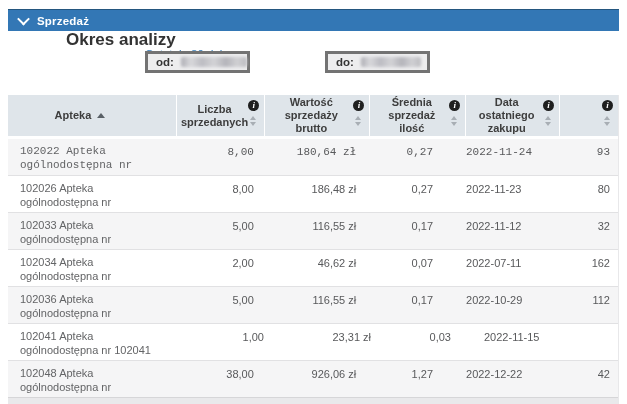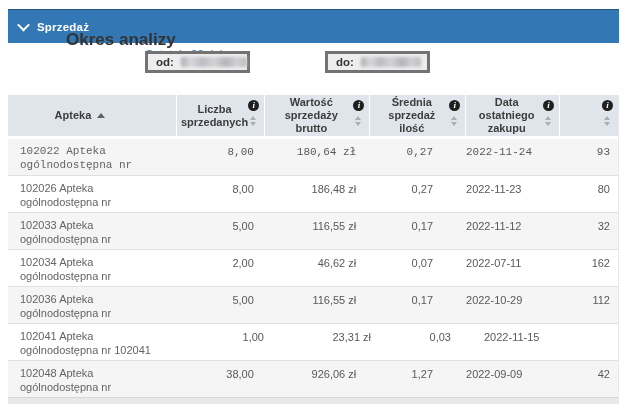--- a/index.html
+++ b/index.html
@@ -1,20 +1,20 @@
 <!DOCTYPE html>
 <html><head>
 <meta charset="utf-8">
 <style>
   html,body{margin:0;padding:0;background:#fff;}
   .page{position:relative;width:627px;height:404px;background:#fff;overflow:hidden;
         font-family:"Liberation Sans",sans-serif;-webkit-font-smoothing:antialiased;}
 
   
-  .panel-bar{position:absolute;left:8px;top:9px;width:611px;height:34px;background:#3377b5;
+  .panel-bar{position:absolute;left:8px;top:9px;width:611px;height:22px;background:#3377b5;
              border-top:1px solid #24567f;display:flex;align-items:center;box-sizing:border-box;
              padding-left:11px;cursor:pointer;}
   .chev{width:7px;height:7px;border-right:2px solid #fff;border-bottom:2px solid #fff;
         transform:rotate(45deg) translate(-1px,-1px);margin-right:9px;flex:0 0 auto;}
   .panel-title{color:#fff;font-size:11.5px;font-weight:bold;letter-spacing:.2px;}
 
   
   .lbl-period{position:absolute;left:66px;top:30px;font-size:17px;font-weight:bold;color:#333;}
   .dd-period{position:absolute;left:145px;top:48px;font-size:11.5px;color:#2f79b8;cursor:pointer;}
   .dd-caret{display:inline-block;width:0;height:0;border-left:4px solid transparent;
@@ -187,20 +187,20 @@
           <div class="td c-liczba">1,00</div>
           <div class="td c-wartosc">23,31 zł</div>
           <div class="td c-srednia">0,03</div>
           <div class="td c-data">2022-11-15</div>
         </div>
         <div class="tr alt">
           <div class="td c-apteka">102048 Apteka ogólnodostępna nr 102048</div>
           <div class="td c-liczba">38,00</div>
           <div class="td c-wartosc">926,06 zł</div>
           <div class="td c-srednia">1,27</div>
-          <div class="td c-data">2022-09-09</div>
+          <div class="td c-data">2022-12-22</div>
           <div class="td c-max">42</div>
         </div>
       </div>
     <div class="foot-strip"></div>
   </div>
 
 </div>
 
 </body></html>

